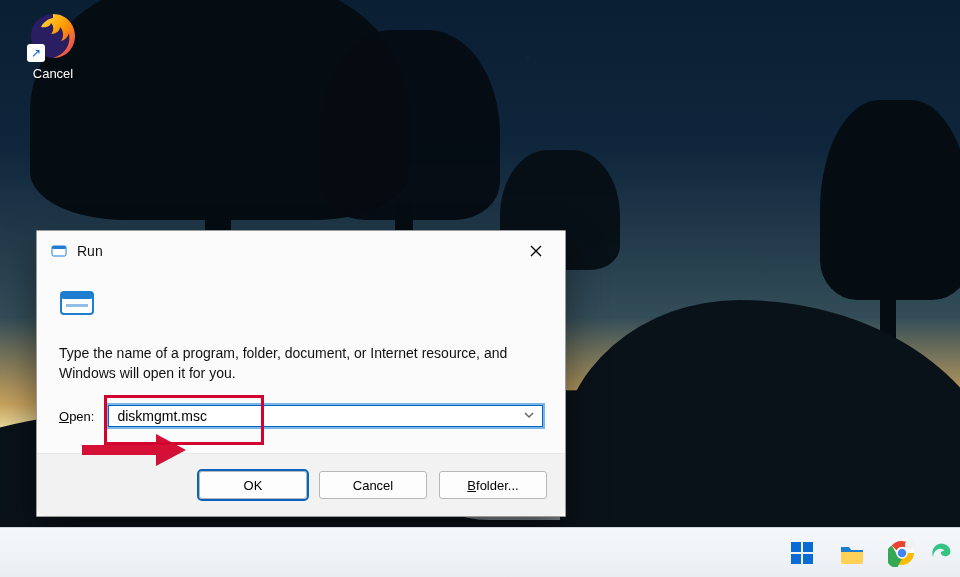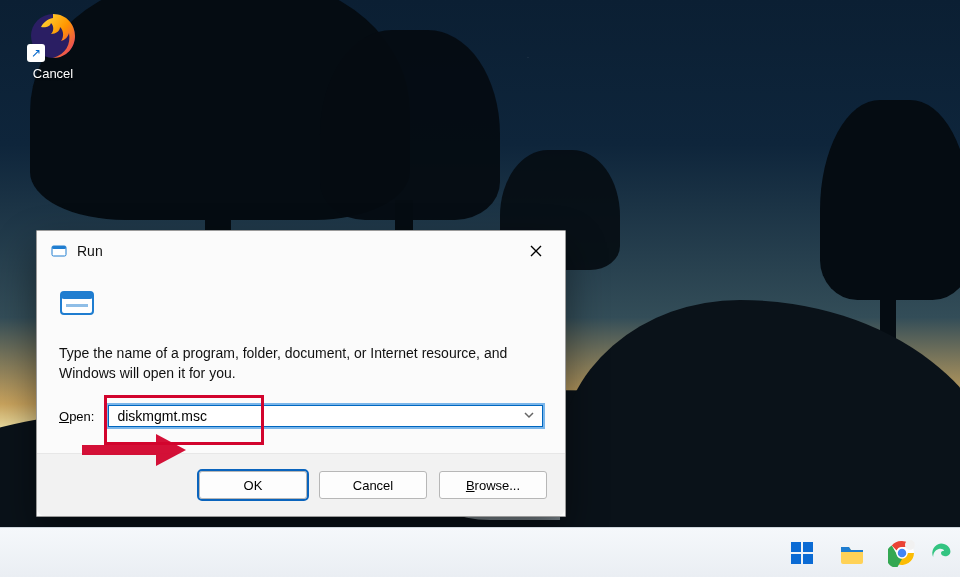--- a/index.html
+++ b/index.html
@@ -153,21 +153,21 @@
               </svg>
           </span>
           <div class="annot-box" style="left:-4px; top:-10px; width:160px; height:50px;"></div>
         </div>
       </div>
     </div>
 
     <div class="footer">
       <button class="btn primary">OK</button>
       <button class="btn">Cancel</button>
-      <button class="btn"><span class="u">B</span><span>rowse...</span></button>
+      <button class="btn"><span class="u">B</span><span>folder...</span></button>
     </div>
   </div>
 
   <svg class="arrow" width="110" height="40">
     <line x1="4" y1="20" x2="80" y2="20" stroke="#d2042d" stroke-width="10"></line>
     <polygon points="78,4 108,20 78,36" fill="#d2042d"></polygon>
   </svg>
 
   <div class="taskbar">
     <div class="tb-btn" title="Start">

